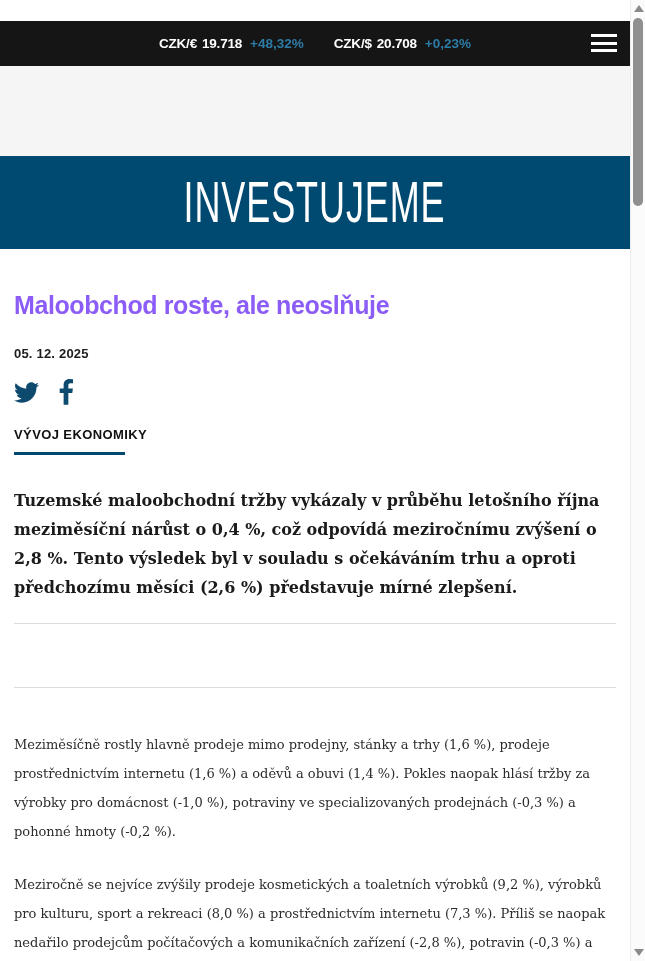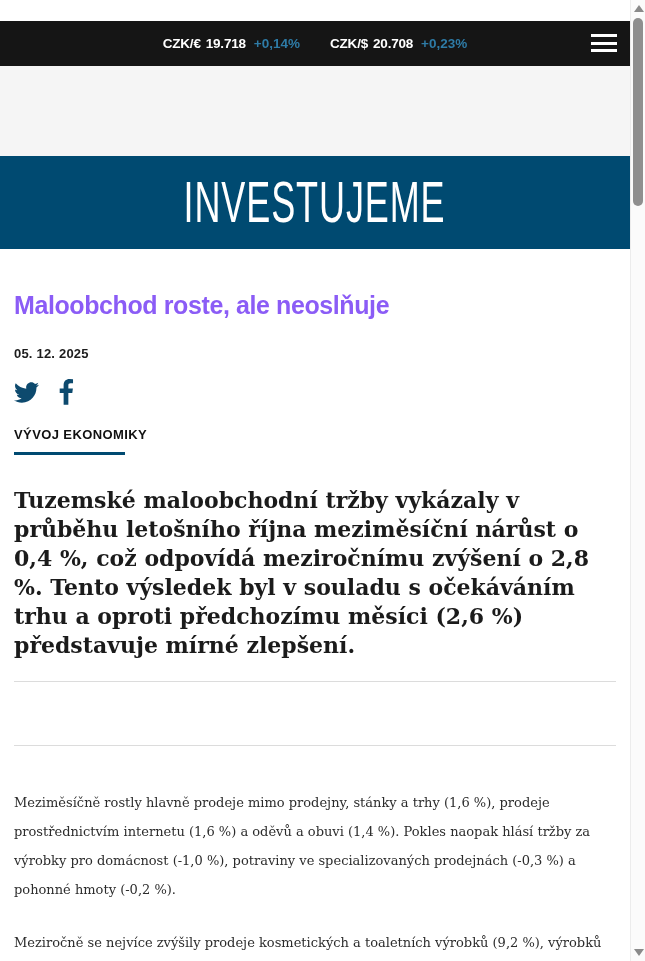--- a/index.html
+++ b/index.html
@@ -109,21 +109,21 @@
     height: 3px;
     background: #004a71;
     margin-top: 9px;
   }
 
   .lead {
     margin-top: 31px;
     max-width: 604px;
     font-family: "DejaVu Serif", serif;
     font-weight: 700;
-    font-size: 22px;
+    font-size: 16px;
     line-height: 29px;
     color: #1b1b1b;
   }
   .divider { border: none; border-top: 1px solid #dcdcdc; margin-top: 21px; }
   .slot { height: 42px; background: #ffffff; }
 
   .body-p {
     margin-top: 42px;
     max-width: 606px;
     font-family: "DejaVu Serif", serif;
@@ -166,21 +166,21 @@
 </head>
 <body>
 
 <div class="page">
 
   <div class="topbar">
     <div class="rates">
       <div class="rate">
         <span class="pair">CZK/€</span>
         <span class="val">19.718</span>
-        <span class="chg">+0,14%</span>
+        <span class="chg">+48,32%</span>
       </div>
       <div class="rate">
         <span class="pair">CZK/$</span>
         <span class="val">20.708</span>
         <span class="chg">+0,23%</span>
       </div>
     </div>
     <button class="hamburger" aria-label="menu">
       <span></span>
       <span></span>

